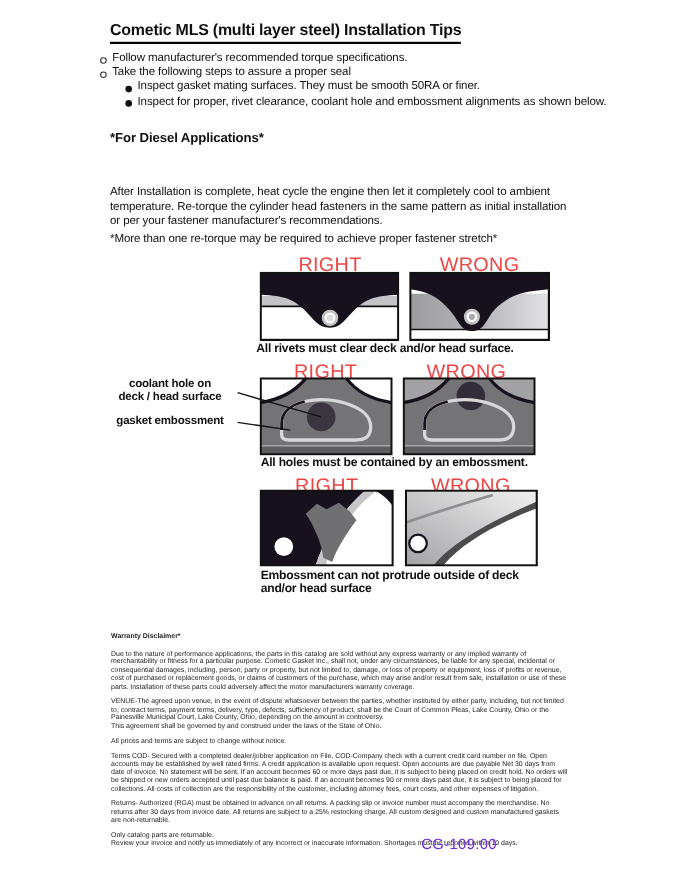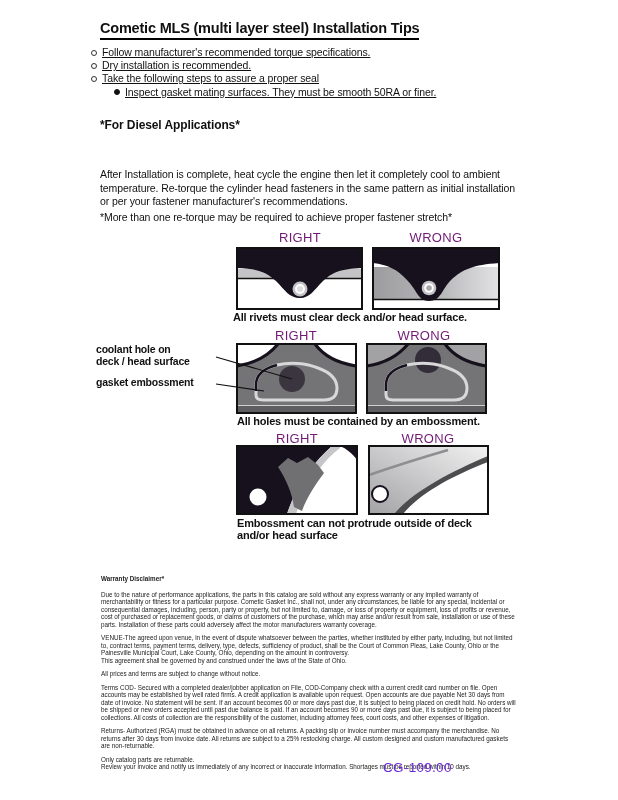--- a/index.html
+++ b/index.html
@@ -12,51 +12,51 @@
 
   
   .title{
     position:absolute;left:100px;top:20px;margin:0;
     font-size:14.5px;font-weight:bold;letter-spacing:-0.2px;
     border-bottom:2.5px solid #000;padding-bottom:2px;
   }
 
   
   .tips{position:absolute;left:91px;top:46px;width:470px;font-size:10.5px;letter-spacing:-0.1px;}
-  .tip{display:flex;align-items:flex-start;line-height:13.2px;text-decoration:underline;}
+  .tip{display:flex;align-items:center;line-height:13.2px;}
   .tip .marker{flex:none;width:4px;height:4px;border:1px solid #333;border-radius:50%;margin:3.8px 5px 0 0;background:#fff;}
   .tip.sub{margin-left:23px;}
   .tip.sub .marker{background:#111;border-color:#111;}
 
   
   .diesel-heading{position:absolute;left:100px;top:118px;margin:0;font-size:12px;font-weight:bold;letter-spacing:-0.1px;text-align:right;}
   .body-p{position:absolute;left:100px;width:460px;margin:0;font-size:10.5px;line-height:13.5px;letter-spacing:-0.1px;white-space:pre-line;}
   .p1{top:136px;}
   .p2{top:168px;}
   .p3{top:211px;}
 
   
-  .fig-label{position:absolute;transform:translateX(-50%);font-size:13px;letter-spacing:0.3px;color:#701a75;}
+  .fig-label{position:absolute;transform:translateX(-50%);font-size:18px;letter-spacing:0.3px;color:#ef4444;}
   .fig-box{position:absolute;line-height:0;}
   .fig-box svg{display:block;}
   .fig-caption{position:absolute;font-size:11px;font-weight:bold;letter-spacing:-0.2px;line-height:11.8px;white-space:pre-line;}
 
   .lbl-r1r{left:300px;top:230px;} .lbl-r1w{left:436px;top:230px;}
   .lbl-r2r{left:296px;top:328px;} .lbl-r2w{left:424px;top:328px;}
   .lbl-r3r{left:297px;top:431px;} .lbl-r3w{left:428px;top:431px;}
 
   .box-r1r{left:236px;top:247px;} .box-r1w{left:372px;top:247px;}
   .box-r2r{left:236px;top:343px;} .box-r2w{left:366px;top:343px;}
   .box-r3r{left:236px;top:445px;} .box-r3w{left:368px;top:445px;}
 
   .cap-r1{left:233px;top:312px;}
   .cap-r2{left:237px;top:416px;}
   .cap-r3{left:237px;top:518px;}
 
-  .callout{position:absolute;width:117px;text-align:left;font-size:10.5px;font-weight:bold;
+  .callout{position:absolute;width:117px;text-align:center;font-size:10.5px;font-weight:bold;
            line-height:11.5px;letter-spacing:-0.2px;white-space:pre-line;}
   .callout-1{left:96px;top:344px;}
   .callout-2{left:96px;top:377px;}
   .callout-lines{position:absolute;left:0;top:0;pointer-events:none;z-index:5;}
 
   
   .legal{position:absolute;left:101px;top:575px;width:417px;font-size:6.3px;line-height:7.5px;color:#222;letter-spacing:0;}
   .legal p{margin:0 0 6px 0;white-space:pre-line;}
   .legal .legal-heading{font-weight:bold;margin-bottom:8px;}
 
@@ -69,29 +69,29 @@
 
   <h1 class="title">Cometic MLS (multi layer steel) Installation Tips</h1>
 
   <div class="tips">
     <div class="tip">
       <span class="marker"></span>
       <span>Follow manufacturer's recommended torque specifications.</span>
     </div>
     <div class="tip">
       <span class="marker"></span>
-      <span>Dry installation is recommended.</span>
-    </div>
-    <div class="tip">
-      <span class="marker"></span>
       <span>Take the following steps to assure a proper seal</span>
     </div>
     <div class="tip sub">
       <span class="marker"></span>
       <span>Inspect gasket mating surfaces.  They must be smooth 50RA or finer.</span>
+    </div>
+    <div class="tip sub">
+      <span class="marker"></span>
+      <span>Inspect for proper, rivet clearance, coolant hole and embossment alignments as shown below.</span>
     </div>
   </div>
 
   <h2 class="diesel-heading">*For Diesel Applications*</h2>
   <p class="body-p p2">After Installation is complete, heat cycle the engine then let it completely cool to ambient
 temperature. Re-torque the cylinder head fasteners in the same pattern as initial installation
 or per your fastener manufacturer's recommendations.</p>
   <p class="body-p p3">*More than one re-torque may be required to achieve proper fastener stretch*</p>
 
   <span class="fig-label lbl-r1r">RIGHT</span>

